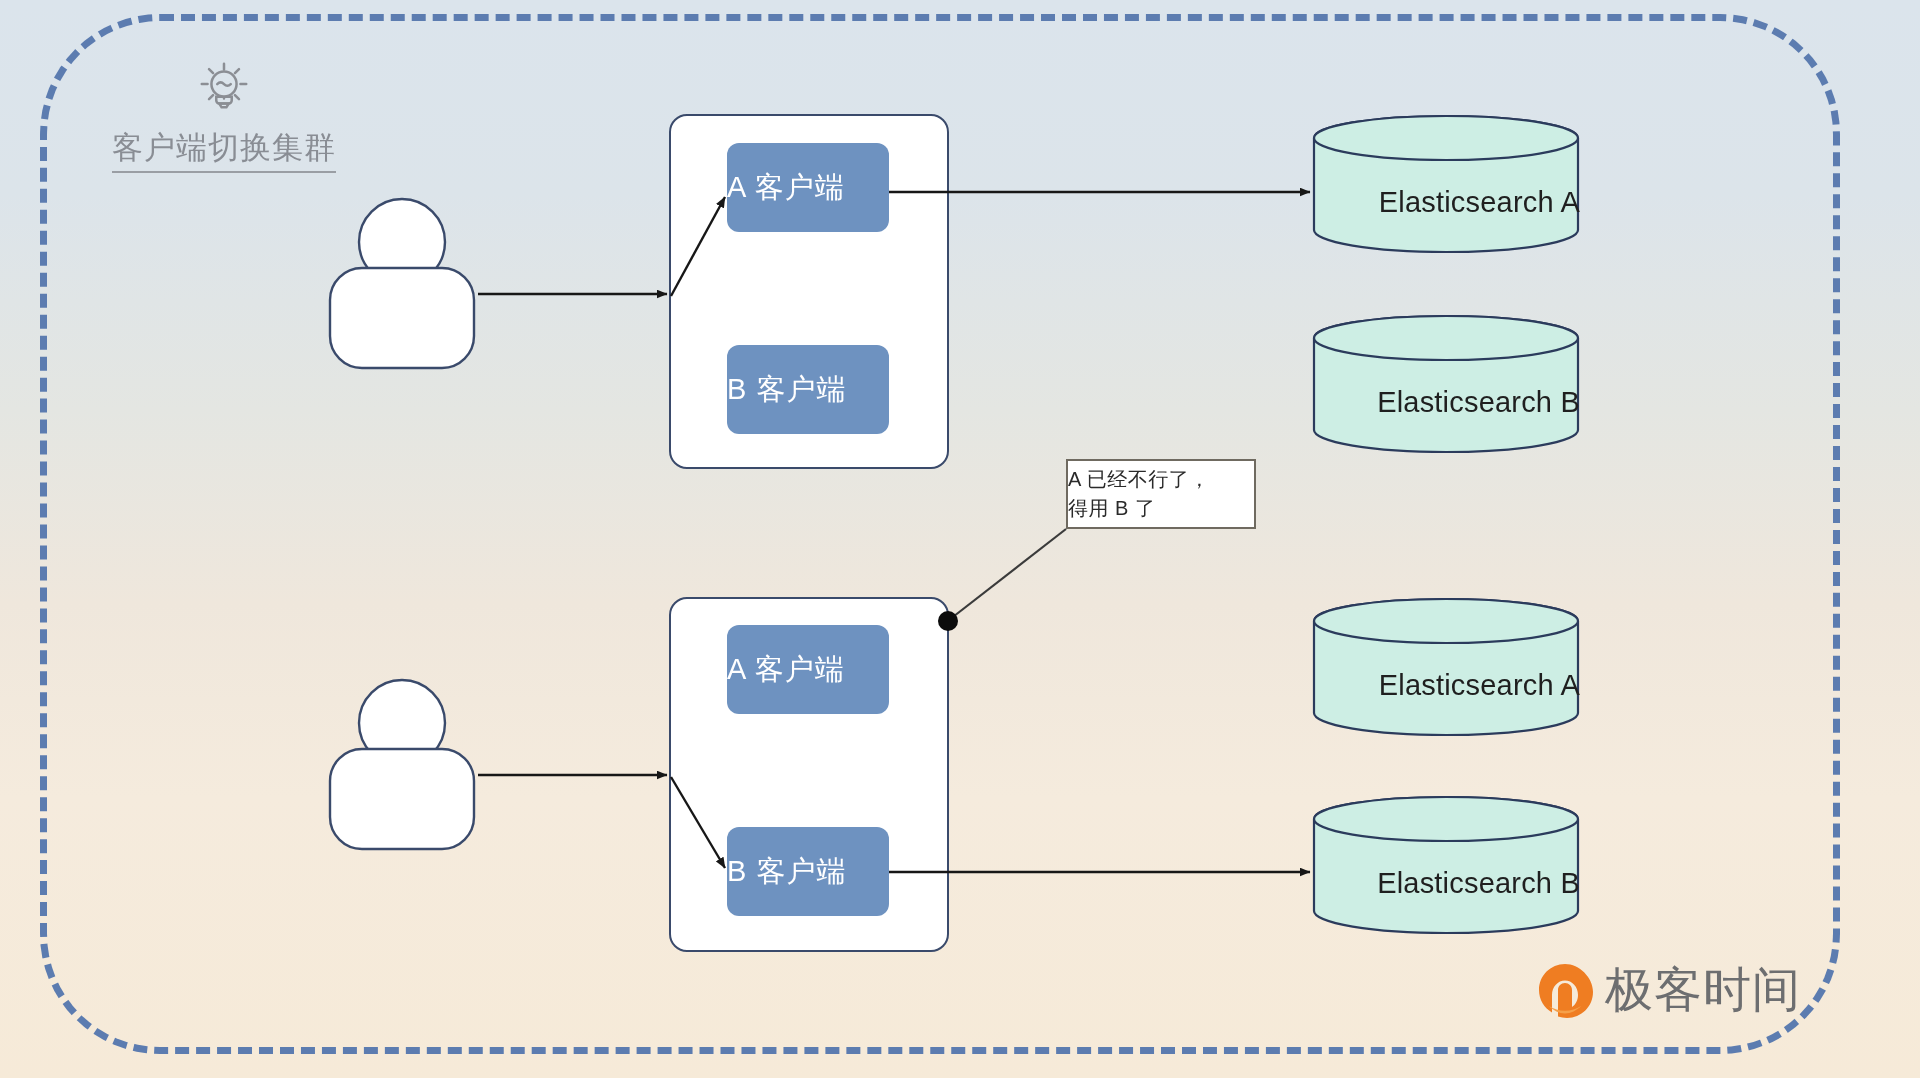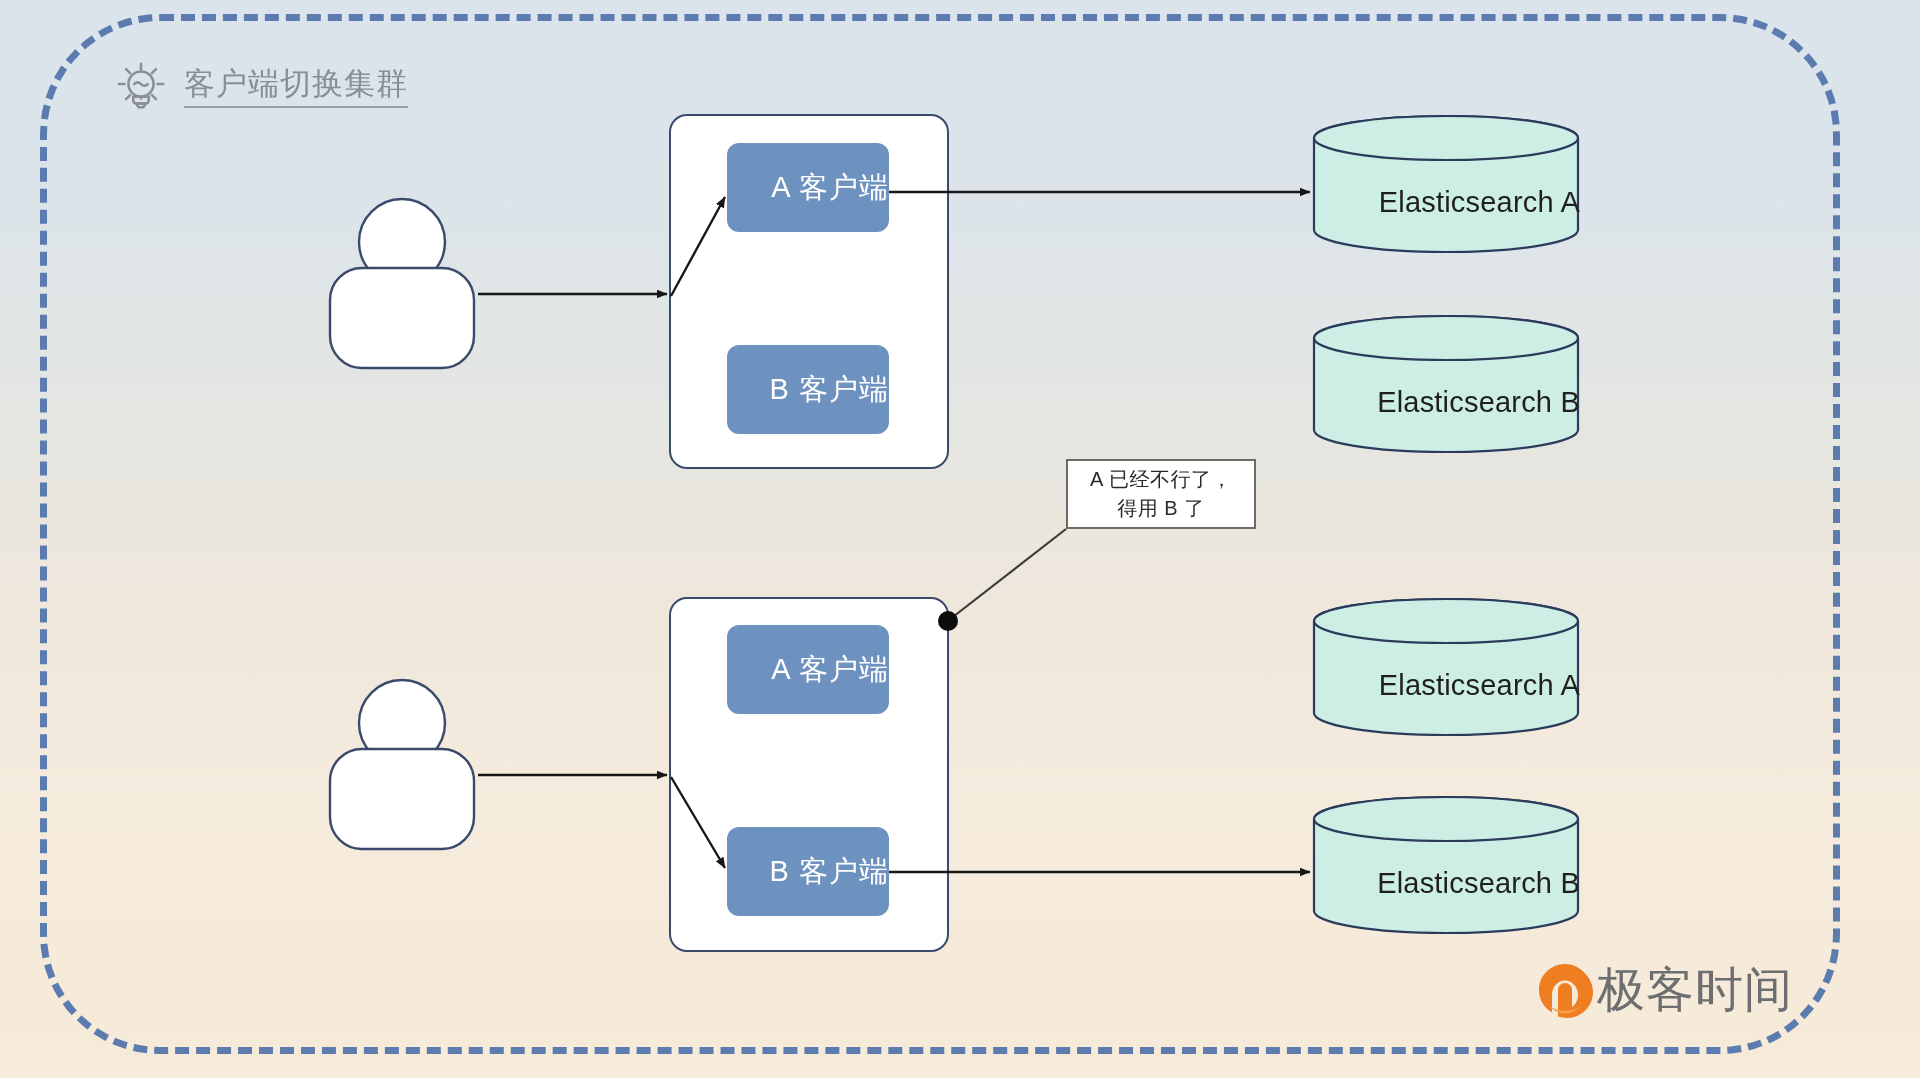--- a/index.html
+++ b/index.html
@@ -36,20 +36,21 @@
   }
 
   
   #title-row {
     position: absolute;
     left: 112px;
     top: 58px;
     display: flex;
     align-items: center;
     gap: 14px;
+    flex-direction: column;
   }
   #bulb-icon { width: 58px; height: 58px; display: block; }
   #title-text {
     font-size: 31px;
     color: #898d94;
     letter-spacing: 1px;
     border-bottom: 2px solid #9a9ea4;
     padding-bottom: 5px;
     line-height: 1.15;
     white-space: nowrap;
@@ -72,21 +73,21 @@
 
   
   .client-box {
     position: absolute;
     background: #6e92c0;
     border-radius: 12px;
     color: #ffffff;
     font-size: 29px;
     display: flex;
     align-items: center;
-    justify-content: flex-end;
+    justify-content: flex-start;
     box-sizing: border-box;
     letter-spacing: 1px;
     white-space: nowrap;
   }
   #client-a-top    { left: 727px; top: 143px; width: 162px; height: 89px; }
   #client-b-top    { left: 727px; top: 345px; width: 162px; height: 89px; }
   #client-a-bottom { left: 727px; top: 625px; width: 162px; height: 89px; }
   #client-b-bottom { left: 727px; top: 827px; width: 162px; height: 89px; }
 
   
@@ -112,21 +113,20 @@
     position: absolute;
     left: 1066px;
     top: 459px;
     width: 190px;
     height: 70px;
     background: #ffffff;
     border: 2px solid #6f6a60;
     box-sizing: border-box;
     display: flex;
     flex-direction: column;
-    align-items: center;
     justify-content: center;
     font-size: 20px;
     color: #2a2a2a;
     line-height: 1.45;
     letter-spacing: 0.5px;
   }
   #callout-note span { white-space: nowrap; }
 
   
   #connectors {
@@ -136,21 +136,21 @@
     pointer-events: none;
   }
 
   
   #geektime-logo {
     position: absolute;
     left: 1537px;
     top: 962px;
     display: flex;
     align-items: center;
-    gap: 4px;
+    gap: 12px;
   }
   #geektime-mark { width: 56px; height: 56px; display: block; }
   #geektime-text {
     font-size: 48px;
     color: #6d6e70;
     letter-spacing: 1px;
     line-height: 1;
     white-space: nowrap;
   }
 </style>

